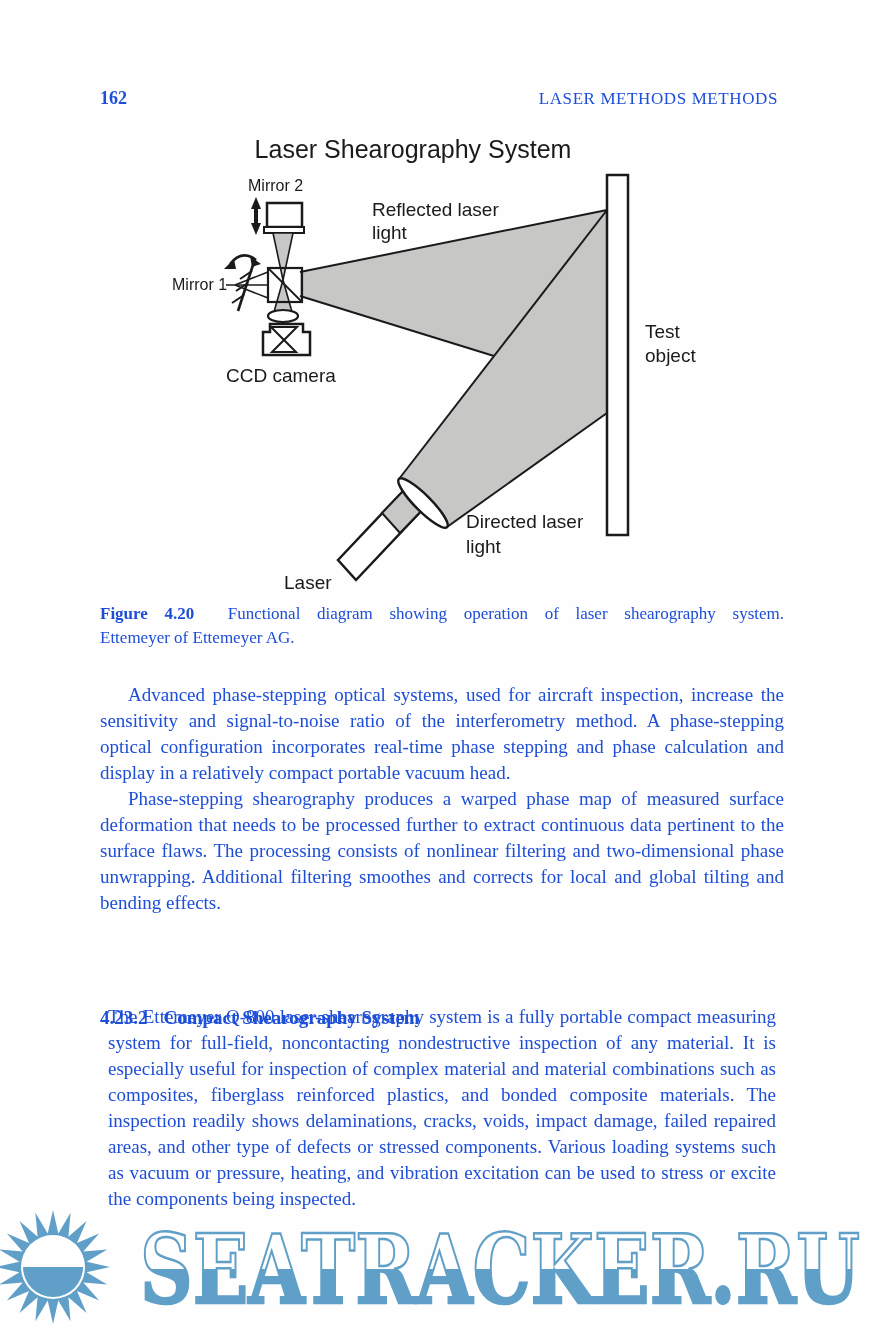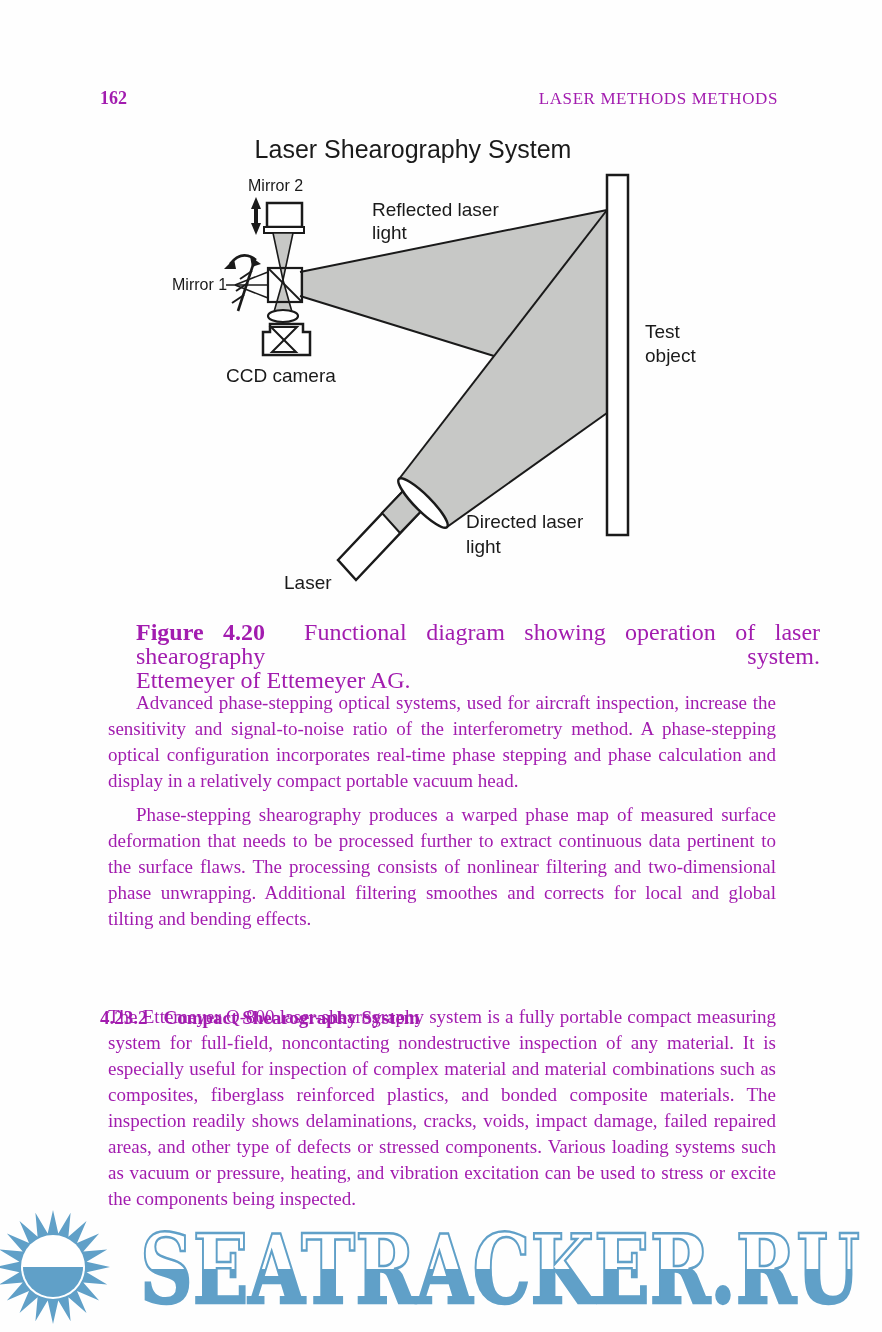--- a/index.html
+++ b/index.html
@@ -1,30 +1,30 @@
 <!DOCTYPE html>
 <html><head>
 <meta charset="utf-8">
 <style>
   html,body{margin:0;padding:0;background:#e8e8e8;}
   .page{
     position:relative;width:882px;height:1332px;background:#fefefe;
     margin:0 auto;overflow:hidden;
-    font-family:"Liberation Serif", serif;color:#a21caf;
+    font-family:"Liberation Serif", serif;color:#1d4ed8;
   }
   .page-header{position:absolute;top:88px;left:100px;right:104px;display:flex;justify-content:space-between;align-items:baseline;}
   .page-num{font-weight:bold;font-size:18px;}
   .running-title{font-size:17px;letter-spacing:0.6px;}
   .diagram{position:absolute;left:160px;top:128px;}
   .diagram text{font-family:"Liberation Sans", sans-serif;fill:#1a1a1a;}
-  .caption{position:absolute;left:100px;top:620px;width:684px;font-size:24px;line-height:24px;margin-left:36px;}
+  .caption{position:absolute;left:100px;top:602px;width:684px;font-size:17px;line-height:24px;}
   .caption .cap-line1{text-align:justify;text-align-last:justify;}
   .cap-label{font-weight:bold;}
   .bodytext{position:absolute;left:100px;top:682px;width:684px;font-size:19px;line-height:26px;text-align:justify;}
-  .bodytext p{margin:8px;text-indent:28px;}
+  .bodytext p{margin:0;text-indent:28px;}
   .sec-head{position:absolute;left:100px;top:959px;font-size:19px;font-weight:bold;font-family:"Liberation Serif", serif;margin-top:48px;}
   .sec-head .sec-num{margin-right:16px;}
   .sec-body{position:absolute;left:100px;top:996px;width:684px;font-size:19px;line-height:26px;text-align:justify;}
   .sec-body p{margin:8px;}
   .watermark{position:absolute;left:0;top:1200px;}
 </style>
 </head>
 <body>
 
 <div class="page">

